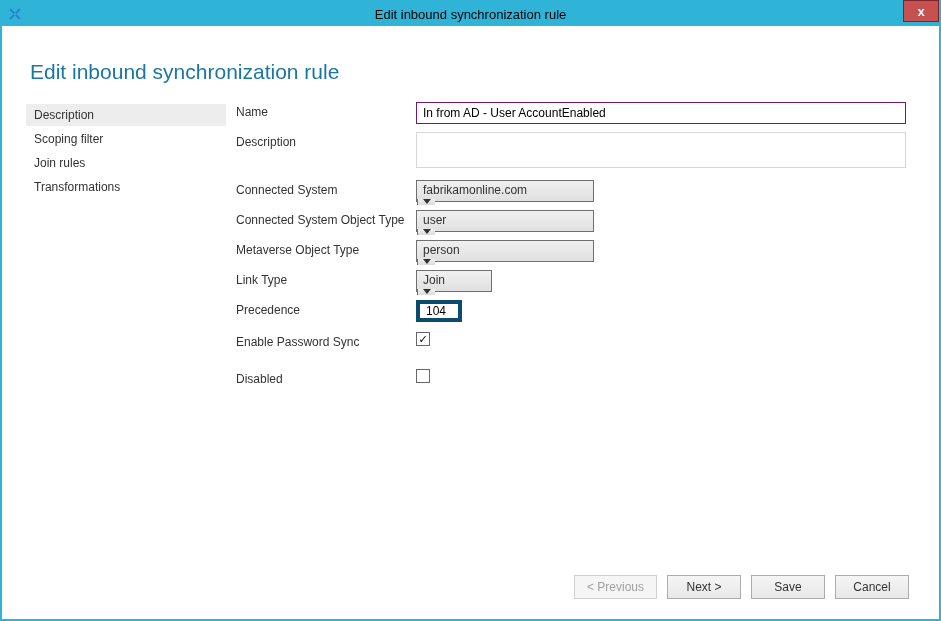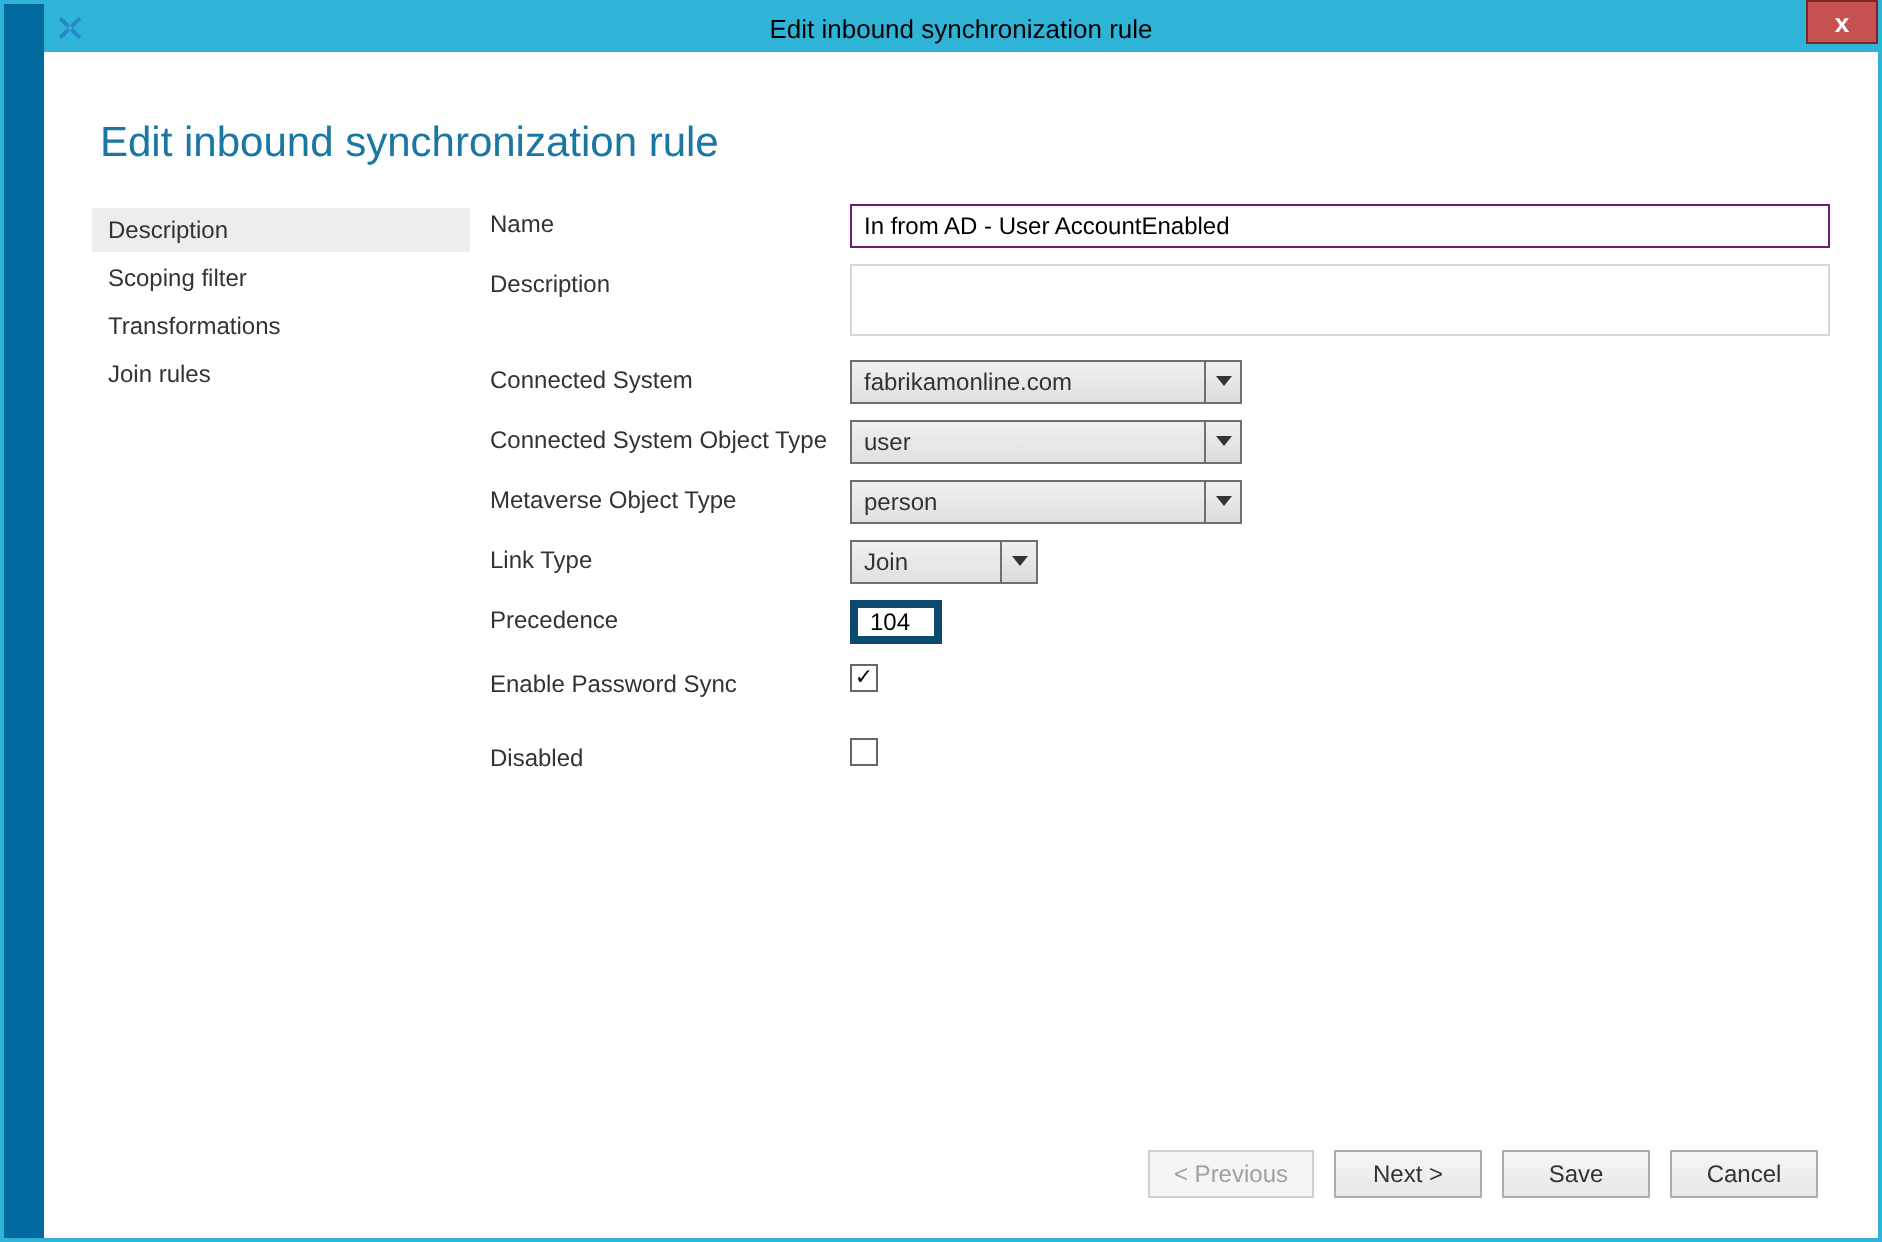--- a/index.html
+++ b/index.html
@@ -1,33 +1,33 @@
 <!DOCTYPE html>
 <html><head>
 <meta charset="utf-8">
 <style>
   * { box-sizing: border-box; }
   html, body { margin: 0; padding: 0; font-family: "Segoe UI", Arial, sans-serif; font-size: 12px; color: #333; background: #fff; }
-  .window { width: 941px; height: 621px; border: 2px solid #2fb4d8; position: relative; background: #0369a1; display: flex; flex-direction: column; padding-left: 20px; }
+  .window { width: 941px; height: 621px; border: 2px solid #2fb4d8; position: relative; background: #84cc16; display: flex; flex-direction: column; }
   .titlebar { height: 24px; background: #2fb4d8; display: flex; align-items: center; position: relative; }
   .title-icon { width: 14px; height: 14px; margin-left: 6px; display: inline-block; }
   .title-text { position: absolute; left: 0; right: 0; text-align: center; font-size: 13px; color: #000; pointer-events: none; }
   .close-btn { position: absolute; right: 0; top: -2px; width: 36px; height: 22px; background: #c75050; border: 1px solid #7a2626; color: #fff; font-weight: bold; display: flex; align-items: center; justify-content: center; cursor: pointer; font-size: 13px; }
   .content { flex: 1; padding: 18px 24px 12px 24px; display: flex; flex-direction: column; position: relative; background: #fff; }
   .page-heading { font-size: 21px; font-weight: 300; color: #1a76a3; margin: 16px 0 18px 4px; }
   .body { display: flex; flex: 1; }
   .sidebar { width: 200px; padding-top: 2px; }
   .sidebar-item { padding: 4px 8px; margin-bottom: 2px; cursor: pointer; color: #333; }
   .sidebar-item.active { background: #ededed; }
   .form-area { flex: 1; padding-left: 10px; }
   .form-row { display: flex; align-items: flex-start; margin-bottom: 8px; }
   .form-label { width: 180px; padding-top: 3px; color: #333; }
   .text-input { width: 490px; height: 22px; border: 1px solid #701a75; padding: 2px 6px; font-size: 12px; font-family: inherit; background: #fff; }
   .textarea { width: 490px; height: 36px; border: 1px solid #d6d6d6; padding: 2px 6px; font-family: inherit; font-size: 12px; resize: none; background: #fff; }
-  .combo { display: inline-flex; border: 1px solid #6f6f6f; height: 22px; background: linear-gradient(#f0f0f0,#e0e0e0); }
+  .combo { display: inline-flex; border: 1px solid #6f6f6f; height: 22px; background: linear-gradient(#f0f0f0,#e0e0e0); flex-direction: column; }
   .combo-text { padding: 2px 6px; display: flex; align-items: center; min-width: 0; }
   .combo-arrow { width: 18px; border-left: 1px solid #6f6f6f; display: flex; align-items: center; justify-content: center; background: linear-gradient(#f0f0f0,#dcdcdc); cursor: pointer; }
   .combo.w1 .combo-text { width: 176px; }
   .combo.w2 .combo-text { width: 74px; }
   .small-input { width: 46px; height: 22px; border: 4px solid #0c4a6e; padding: 2px 6px; font-size: 12px; font-family: inherit; background: #fff; }
   .checkbox { width: 14px; height: 14px; border: 1px solid #666; display: inline-flex; align-items: center; justify-content: center; background: #fff; cursor: pointer; }
   .checkmark { font-size: 11px; line-height: 1; color: #000; }
   .footer { display: flex; justify-content: flex-end; gap: 10px; padding-right: 6px; padding-bottom: 8px; }
   .btn { min-width: 74px; height: 24px; border: 1px solid #acacac; background: linear-gradient(#f5f5f5,#e8e8e8); display: flex; align-items: center; justify-content: center; padding: 0 12px; cursor: pointer; color: #333; font-size: 12px; }
   .btn.disabled { color: #a0a0a0; cursor: default; border-color: #d0d0d0; background: #f5f5f5; }
@@ -59,24 +59,24 @@
     <div class="body">
 
       <div class="sidebar">
         <div class="sidebar-item active">
           <span>Description</span>
         </div>
         <div class="sidebar-item">
           <span>Scoping filter</span>
         </div>
         <div class="sidebar-item">
-          <span>Transformations</span>
+          <span>Join rules</span>
         </div>
         <div class="sidebar-item">
-          <span>Join rules</span>
+          <span>Transformations</span>
         </div>
       </div>
 
       <div class="form-area">
 
         <div class="form-row">
           <div class="form-label">Name</div>
           <input class="text-input" value="In from AD - User AccountEnabled" style="">
         </div>
 

